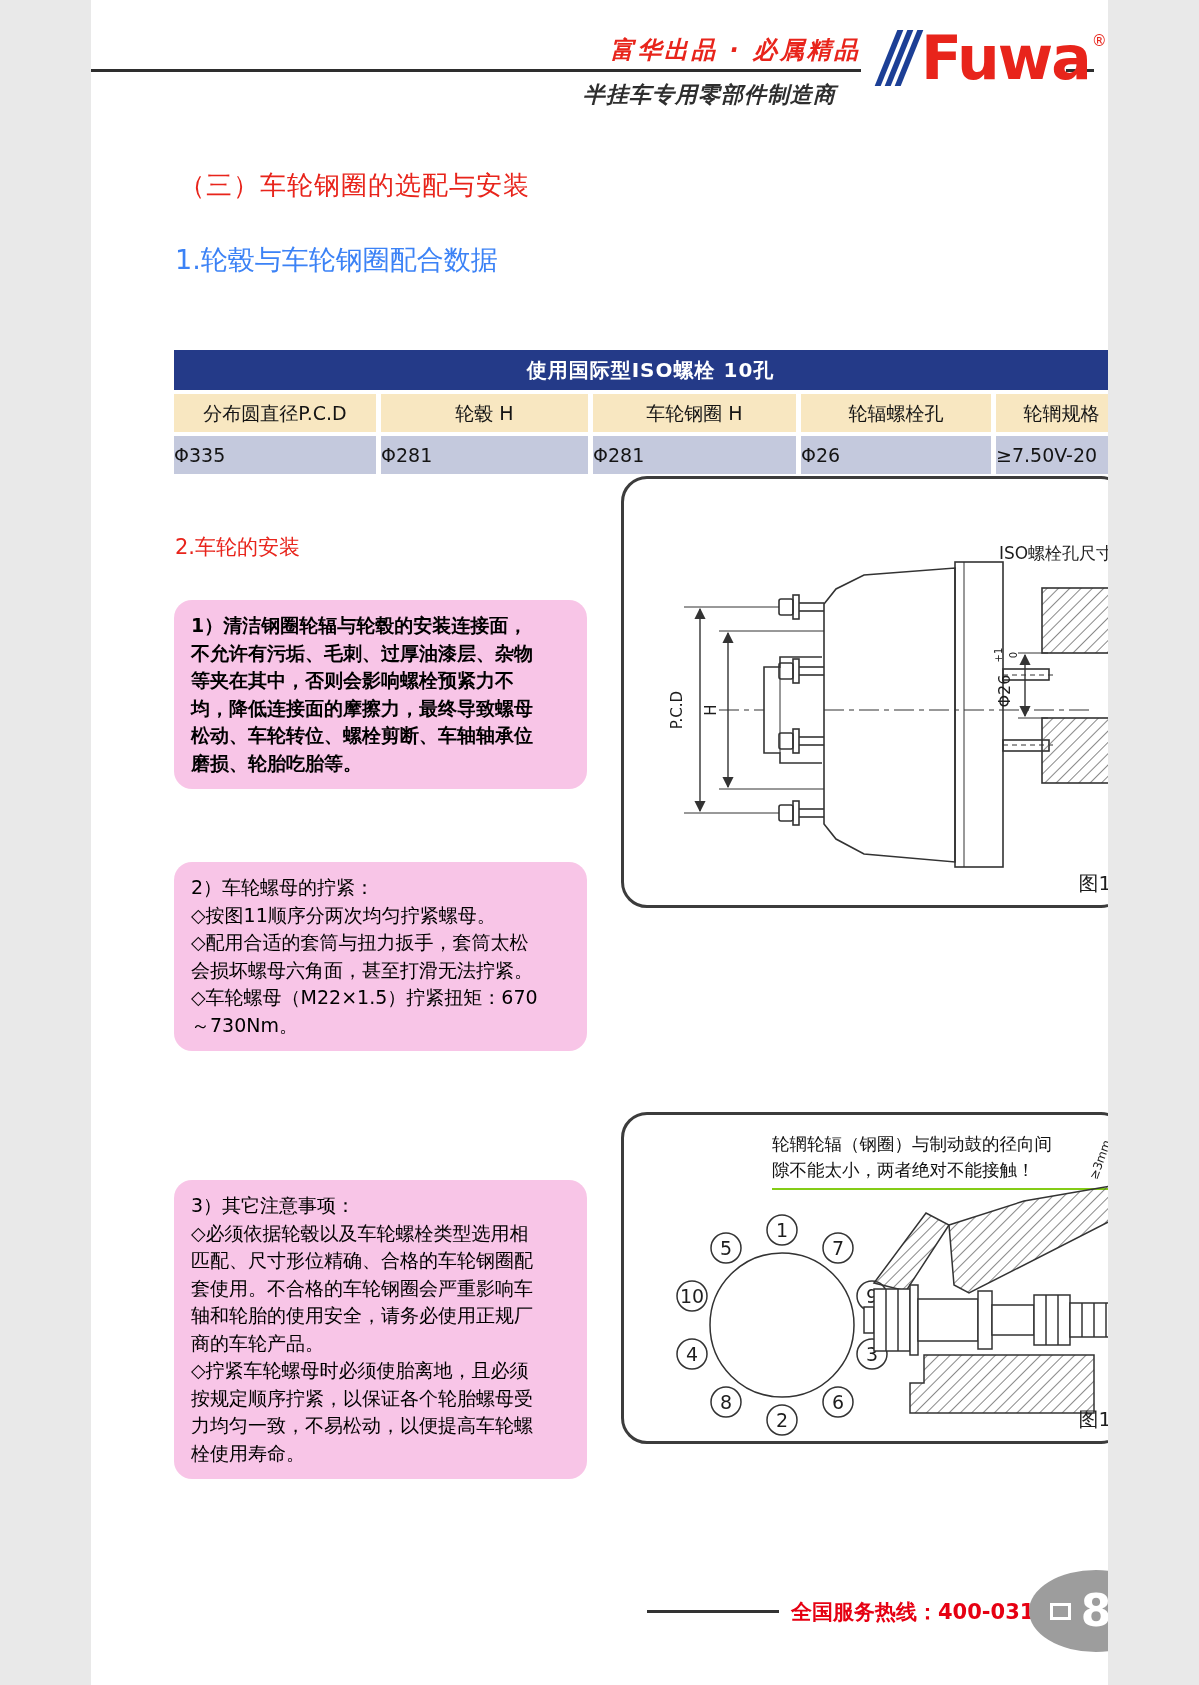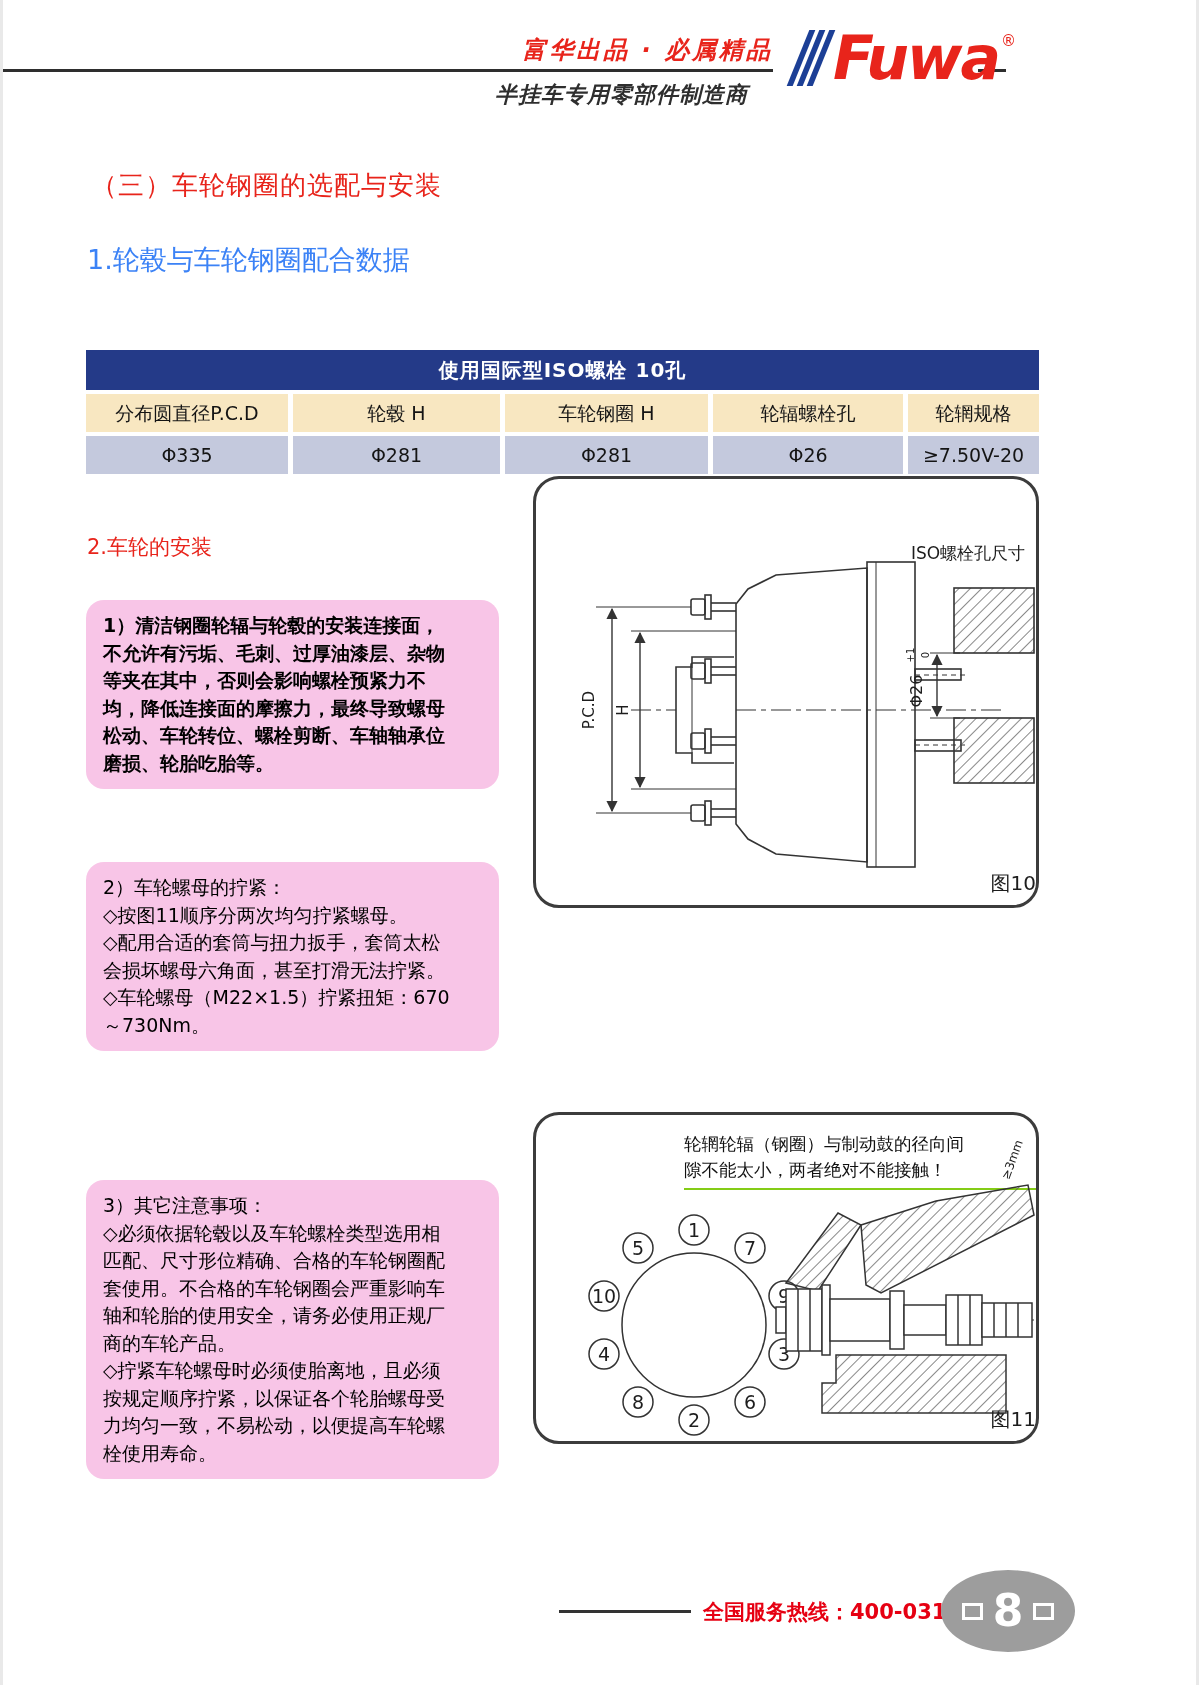--- a/index.html
+++ b/index.html
@@ -1,45 +1,45 @@
 <!DOCTYPE html>
 <html><head>
 <meta charset="utf-8">
 <style>
   html,body { margin:0; padding:0; background:#e9e9e9; }
   .page {
-    position:relative; width:1193px; height:1685px; margin:0 auto;
+    position:relative; width:1017px; height:1685px; margin:0 auto;
     background:#ffffff; overflow:hidden;
     font-family:"DejaVu Sans","Liberation Sans",sans-serif; color:#000;
   }
   .abs { position:absolute; }
 
   
   .slogan { left:430px; top:34px; width:340px; text-align:right;
     font-size:24px; font-weight:bold; font-style:italic; color:#e8241b; letter-spacing:3px; }
   .hline1 { left:0; top:69px; width:770px; height:3px; background:#2e2e2e; }
   .hline2 { left:975px; top:69px; width:28px; height:3px; background:#2e2e2e; }
   .subtitle { left:492px; top:80px; font-size:22px; font-weight:bold; font-style:italic; color:#2e2e2e; letter-spacing:1px; }
   .logo { left:795px; top:28px; display:flex; align-items:center; }
   .logo .bar { width:6px; height:56px; background:#1c3f96; transform:skewX(-22deg); margin-right:4px; }
-  .logo-text { font-size:60px; font-weight:bold; font-style:italic; color:#e8241b; line-height:1; margin-left:5px; letter-spacing:-2px; }
+  .logo-text { font-size:60px; font-weight:bold; color:#e8241b; line-height:1; margin-left:5px; letter-spacing:-2px; }
   .logo-reg { font-size:15px; color:#e8241b; align-self:flex-start; margin-top:4px; margin-left:2px; }
 
   
   .main-title { left:88px; top:168px; font-size:26px; color:#e8241b; letter-spacing:1px; }
   .sub-title1 { left:84px; top:242px; font-size:27px; color:#3b82f6; }
   .sub-title2 { left:84px; top:533px; font-size:21px; color:#e8241b; }
 
   
   .spec-table { left:83px; top:306px; width:953px; display:grid;
     grid-template-columns:202px 207px 203px 190px 1fr; column-gap:5px; row-gap:4px;margin-top:44px; }
   .t-title { grid-column:1/-1; background:#243a88; color:#fff; font-size:20px; font-weight:bold;
     text-align:center; height:40px; line-height:40px; letter-spacing:1px; }
   .t-col { background:#f8e7c1; font-size:19px; text-align:center; height:38px; line-height:38px; color:#141414; }
-  .t-val { background:#c4c9dd; font-size:19px; text-align:center; height:38px; line-height:38px; color:#141414; }
+  .t-val { background:#c4c9dd; font-size:19px; height:38px; line-height:38px; color:#141414; }
 
   
   .pink { background:#f8c5e7; border-radius:18px; padding:12px 17px; box-sizing:border-box;
     width:413px; font-size:19px; line-height:27.5px; color:#000; white-space:pre-line; }
   .note1 { left:83px; top:600px;font-weight:bold; }
   .note2 { left:83px; top:862px; }
   .note3 { left:83px; top:1180px; }
 
   .warn { left:538px; top:968px; width:500px; height:104px; background:#f8c5e7; border-radius:14px;
     box-sizing:border-box; display:flex; align-items:center; gap:8px; padding:0 10px 0 12px;

